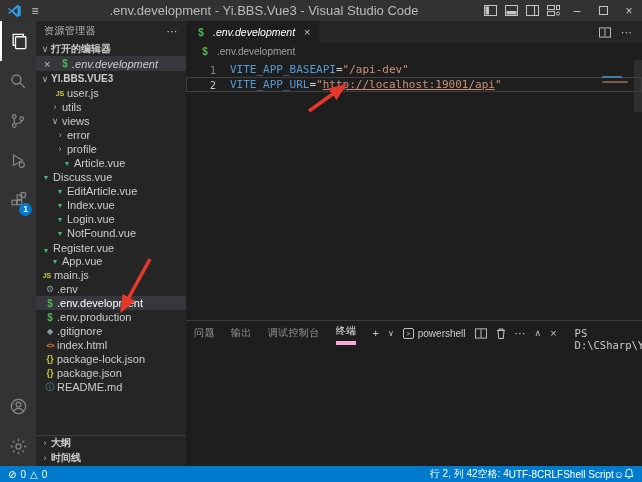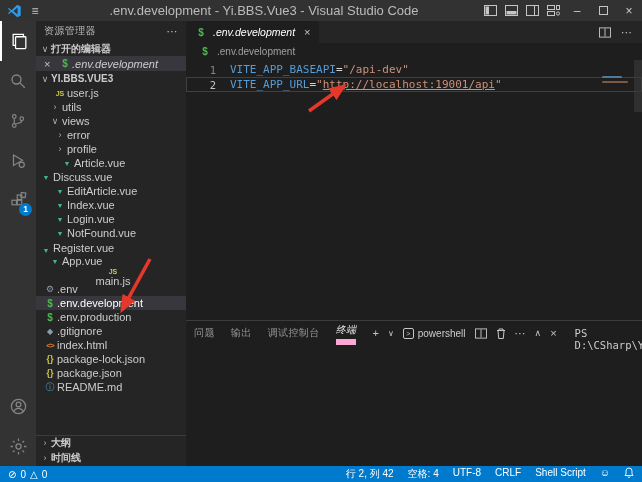--- a/index.html
+++ b/index.html
@@ -75,31 +75,31 @@
   .tk-str { color:#ce9178; }
   .tk-link { color:#ce9178; text-decoration:underline; cursor:pointer; }
   .minimap { position:absolute; top:0; right:8px; width:34px; height:100%; }
   .mm-line { position:absolute; height:2px; border-radius:1px; }
   .scrollstrip { position:absolute; top:0; right:0; width:8px; height:52px; background:#3a3a3a; opacity:.6; }
 
   
   .panel { height:146px; border-top:1px solid #3c3c3c; display:flex; flex:0 0 auto; background:#1e1e1e; }
   .panel-header { height:24px; display:flex; align-items:center; padding:0 8px; flex:0 0 auto; }
   .ptab { margin-right:16px; font-size:10px; color:#969696; letter-spacing:.4px; height:100%; display:flex; align-items:center; cursor:pointer; border-bottom:1px solid transparent; }
-  .ptab.active { color:#e7e7e7; border-bottom:6px solid #f9a8d4;font-style:italic; }
+  .ptab.active { color:#e7e7e7; border-bottom:4px solid #f9a8d4; }
   .panel-actions { margin-left:auto; display:flex; align-items:center; gap:9px; color:#c5c5c5; font-size:11px; }
   .pa-shell { display:flex; align-items:center; gap:4px; font-size:10px; color:#cccccc; }
   .pa-shellbox { width:11px; height:11px; border:1px solid #c5c5c5; border-radius:2px; font-size:7px; line-height:9px; text-align:center; color:#c5c5c5; }
   .terminal { flex:1; padding:6px 0 0 10px; font-family:"DejaVu Sans Mono","Liberation Mono",monospace; font-size:10.5px; color:#cccccc; }
 
   
   .statusbar { height:16px; background:#007acc; display:flex; align-items:center; color:#ffffff; font-size:10px; flex:0 0 auto; padding:0 8px; }
   .st-left { display:flex; align-items:center; gap:4px; }
   .st-left .ico { font-size:10px; }
-  .st-right { margin-left:auto; display:flex; gap:14px; white-space:nowrap; }
+  .st-right { margin-left:auto; display:flex; align-items:center; white-space:nowrap; }
   .st-item { cursor:pointer; }
 
   
   .arrows { position:absolute; inset:0; pointer-events:none; z-index:40; }
 </style>
 </head>
 <body>
 
 <div class="app">
 
@@ -264,21 +264,21 @@
             <span class="tlabel">NotFound.vue</span>
           </div>
           <div class="trow" style="padding-left: 3px; align-items: flex-end;">
             <span class="ticon i-vue">▼</span>
             <span class="tlabel">Register.vue</span>
           </div>
           <div class="trow" style="padding-left: 12px;">
             <span class="ticon i-vue">▼</span>
             <span class="tlabel">App.vue</span>
           </div>
-          <div class="trow" style="padding-left: 4px; flex-direction: column;">
+          <div class="trow" style="padding-left: 4px;">
             <span class="ticon i-js">JS</span>
             <span class="tlabel">main.js</span>
           </div>
           <div class="trow" style="padding-left: 7px;">
             <span class="ticon i-gear">⚙</span>
             <span class="tlabel">.env</span>
           </div>
           <div class="trow sel" style="padding-left: 7px;">
             <span class="ticon i-shell">$</span>
             <span class="tlabel">.env.development</span>

